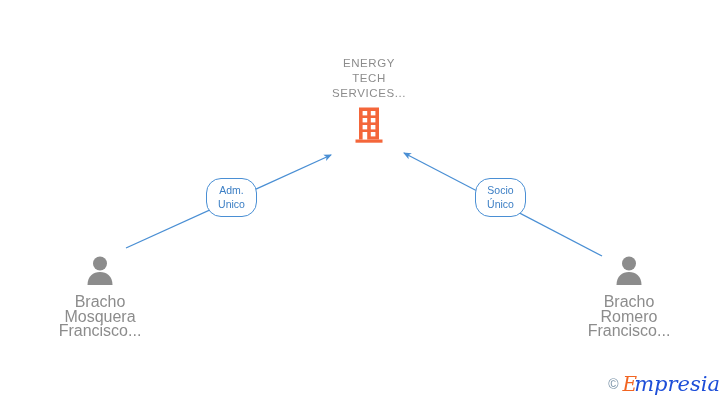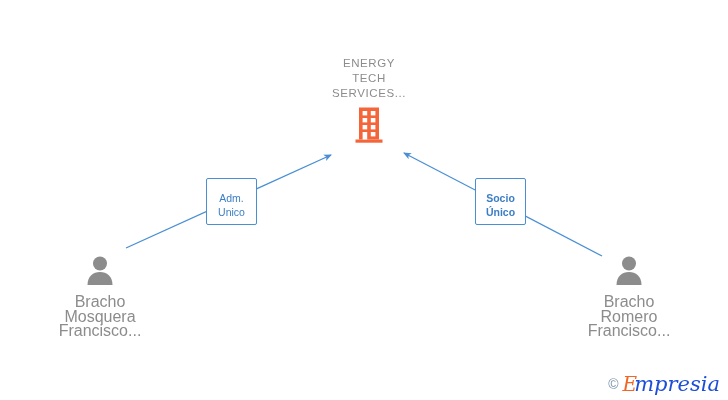--- a/index.html
+++ b/index.html
@@ -71,30 +71,30 @@
     color: #8c8c8c;
     white-space: pre-line;
   }
 
   
   .rel-label {
     position: absolute;
     box-sizing: border-box;
     background: #ffffff;
     border: 1.3px solid #4a8fd4;
-    border-radius: 2px;
+    border-radius: 15px;
     color: #3b7ec4;
     font-size: 10.5px;
     line-height: 14px;
     text-align: center;
-    padding: 12px 6px 5px 6px;
+    padding: 4px 6px 5px 6px;
     white-space: pre-line;
   }
   .rel-label.adm   { left: 206px; top: 178px; width: 51px; }
-  .rel-label.socio { left: 475px; top: 178px; width: 51px; font-weight: bold; }
+  .rel-label.socio { left: 475px; top: 178px; width: 51px; }
 
   
   .watermark {
     position: absolute;
     right: 8px;
     bottom: 6px;
     display: flex;
     align-items: center;
     gap: 4px;
   }

